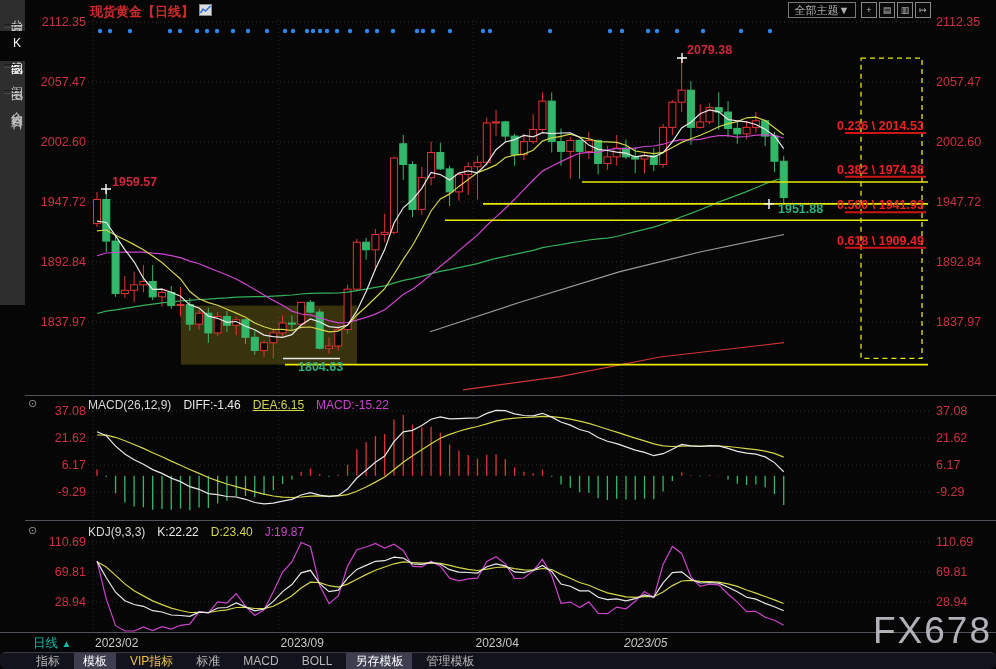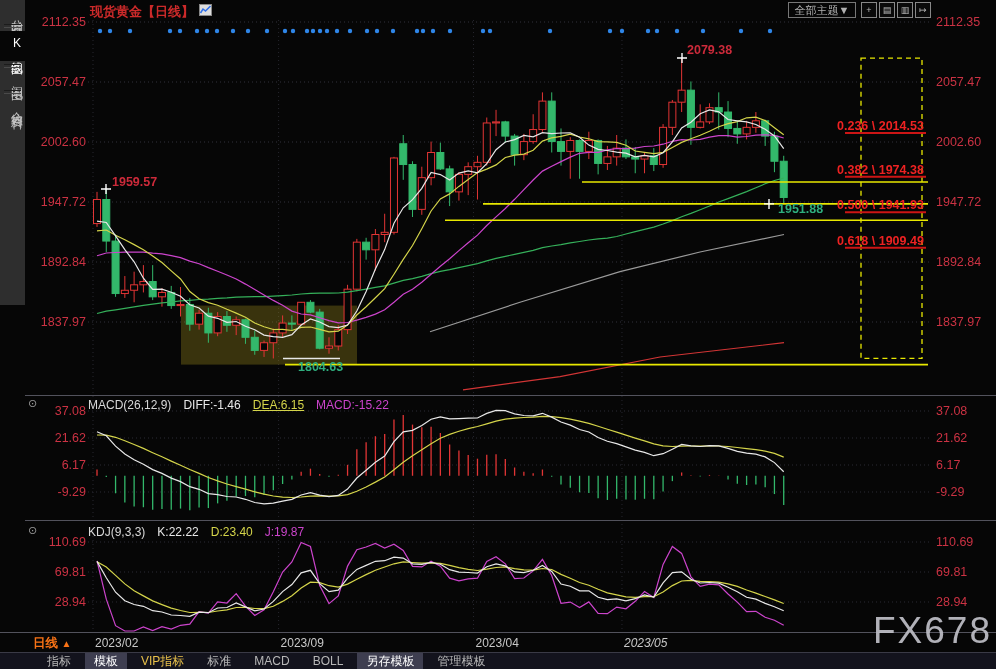--- a/index.html
+++ b/index.html
@@ -22,25 +22,25 @@
              font-size:11px;text-align:center;line-height:14px;cursor:pointer;}
   #win-icons{top:2px;left:861px;display:flex;}
   .win-ic{width:14px;height:14px;border:1px solid #888;color:#bbb;font-size:9px;line-height:14px;
           text-align:center;margin-right:2px;cursor:pointer;background:#0a0a0a;}
   
   .panel-icon{color:#9a9a9a;font-size:11px;}
   .panel-hdr{white-space:nowrap;font-size:12px;}
   .panel-hdr span{margin-right:12px;}
   
   #datebar{left:0;top:632px;width:996px;height:20px;background:#060606;border-top:1px solid #52525c;}
-  #tf-btn{position:absolute;left:33px;top:2px;color:#f97316;font-size:12.5px;font-weight:bold;cursor:pointer;}
+  #tf-btn{position:absolute;left:33px;top:2px;color:#14b8a6;font-size:12.5px;font-weight:normal;cursor:pointer;}
   .date-lbl{position:absolute;top:3px;color:#c8c8c8;font-size:12px;}
   
   #tabbar{left:0;top:652px;width:996px;height:17px;background:#13131d;border-top:1px solid #3a3a46;
-          display:flex;align-items:center;padding-left:38px;box-sizing:border-box;}
+          display:flex;align-items:center;padding-left:27px;box-sizing:border-box;border-radius:6px;}
   .tab{color:#b8b8b8;font-size:12px;padding:0 9px;margin-right:5px;line-height:16px;cursor:pointer;white-space:nowrap;}
   .tab.sel{background:#3e3e50;color:#fff;}
   .tab.vip{color:#e8c04a;}
   
   #watermark{right:4px;top:610px;font-size:37px;color:#c0c0c8;letter-spacing:2px;z-index:3;opacity:.92;}
 </style>
 </head>
 <body>
 
 <div id="app">

